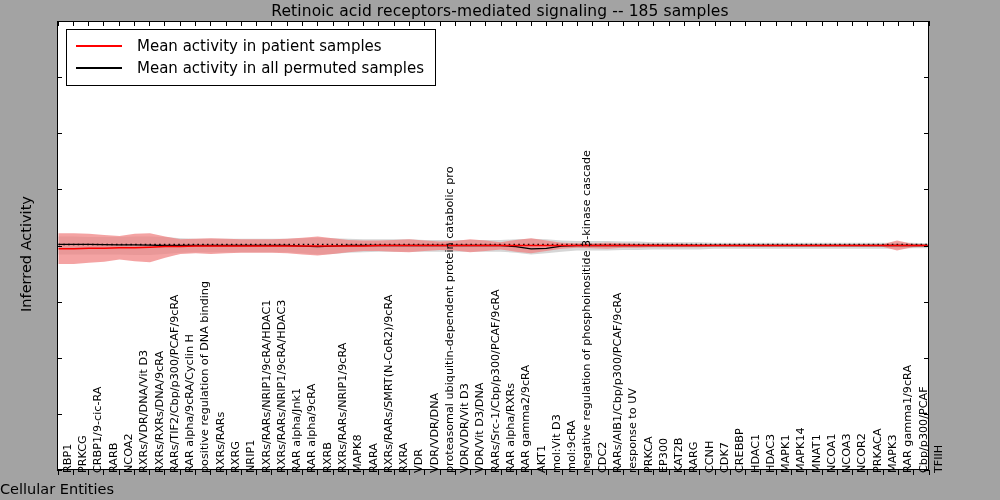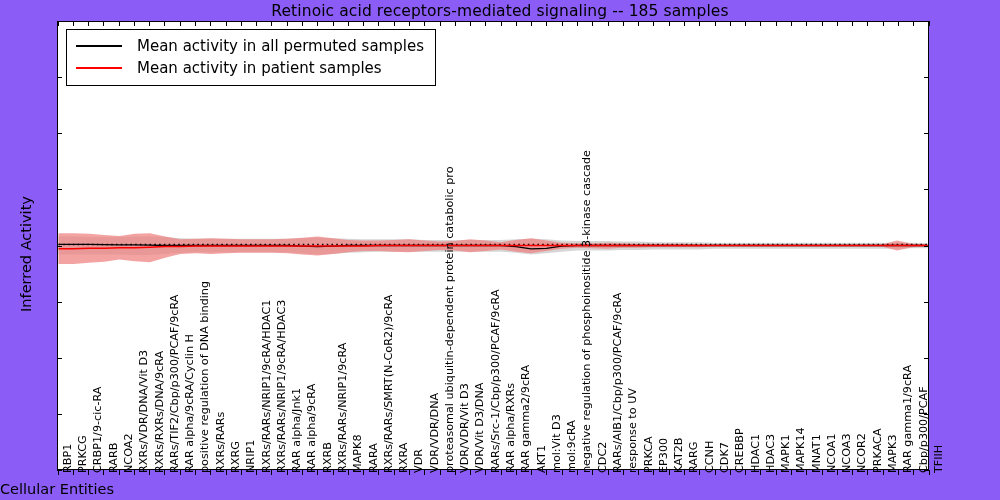--- a/index.html
+++ b/index.html
@@ -1,19 +1,19 @@
 <!DOCTYPE html>
 <html><head>
 <meta charset="utf-8">
 <style>
   html,body{margin:0;padding:0;background:#ffffff;}
   body{width:1000px;height:500px;overflow:hidden;
        font-family:"DejaVu Sans","Liberation Sans",sans-serif;
        color:#000000;-webkit-font-smoothing:antialiased;}
-  #figure{position:relative;width:1000px;height:500px;background:#8b5cf6;}
+  #figure{position:relative;width:1000px;height:500px;background:#a3a3a3;}
 
   
   #chart-title{
     position:absolute;left:0;top:2px;width:1000px;text-align:center;
     font-size:15.5px;color:#000;letter-spacing:.1px;white-space:nowrap;
   }
 
   
   #plot-area{
     position:absolute;left:57px;top:21px;width:872px;height:449px;
@@ -262,22 +262,22 @@
       <div class="xtick-mark" style="left: 929px;"></div>
       <div class="xtick-mark t" style="left: 929px;"></div>
       <div class="xtick-label" style="left: 932.9px;">TFIIH</div>
     </div>
 
   <div id="ylabel-text">Inferred Activity</div>
   <div id="xlabel-text">Cellular Entities</div>
 
   <div id="legend">
       <div class="legend-row">
+        <span class="legend-swatch" style="background: rgb(255, 0, 0);"></span>
+        <span class="legend-text">Mean activity in patient samples</span>
+      </div>
+      <div class="legend-row">
         <span class="legend-swatch" style="background: rgb(0, 0, 0);"></span>
         <span class="legend-text">Mean activity in all permuted samples</span>
       </div>
-      <div class="legend-row">
-        <span class="legend-swatch" style="background: rgb(255, 0, 0);"></span>
-        <span class="legend-text">Mean activity in patient samples</span>
-      </div>
     </div>
 
 </div>
 
 </body></html>

